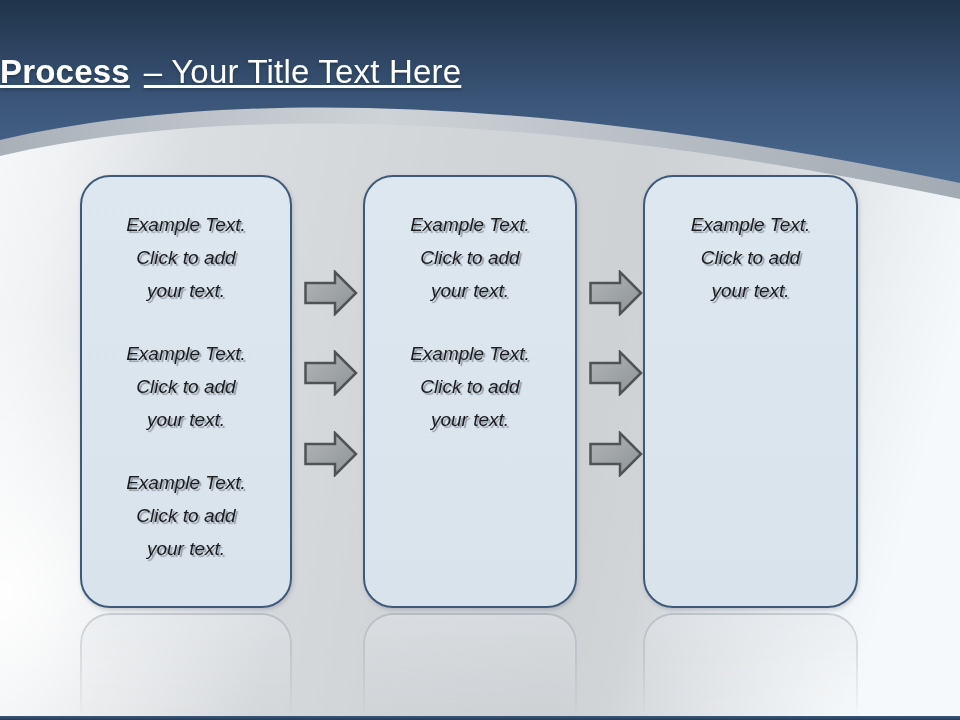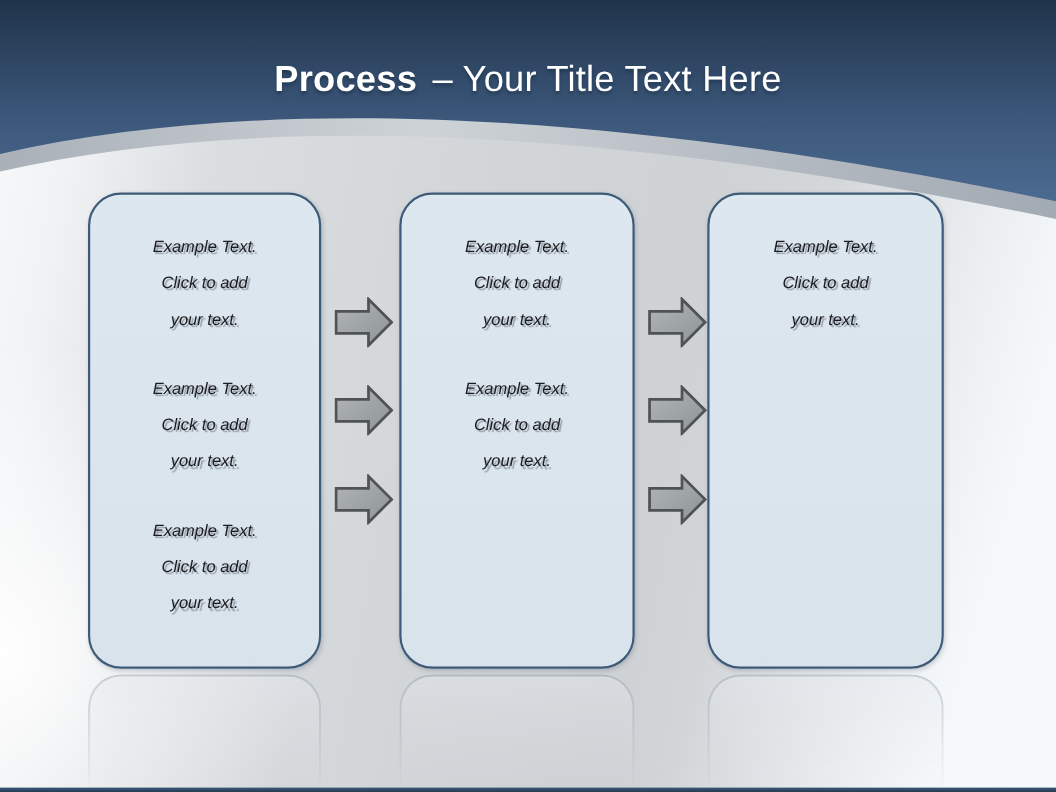--- a/index.html
+++ b/index.html
@@ -16,35 +16,35 @@
     pointer-events:none;
   }
   .swoosh-left{
     position:absolute;left:-120px;bottom:-80px;width:420px;height:520px;
     background:radial-gradient(ellipse at 30% 60%,rgba(255,255,255,0.95) 0%,rgba(255,255,255,0) 65%);
     pointer-events:none;
   }
   .header-svg{position:absolute;left:0;top:0;}
   .slide-title{
     position:absolute;left:0;top:52px;width:100%;
-    text-align:center;color:#ffffff;font-size:33px;line-height:40px;
+    text-align:left;color:#ffffff;font-size:33px;line-height:40px;
     text-shadow:0 2px 3px rgba(10,25,40,0.35);
-    letter-spacing:0.2px;white-space:nowrap;
+    letter-spacing:0.2px;white-space:nowrap;text-decoration:underline;
   }
   .slide-title .t-bold{font-weight:bold;margin-right:14px;}
   .box{
     position:absolute;top:175px;height:433px;box-sizing:border-box;
     background:linear-gradient(180deg,#dde7ef 0%,#d8e3ec 100%);
     border:2.5px solid #3d5a78;border-radius:30px;
     padding:31px 10px 0 10px;
     box-shadow:1px 2px 4px rgba(70,85,100,0.25);
   }
   .box p{
     margin:0 0 30px 0;
-    font-style:italic;font-size:15px;line-height:33px;
+    font-style:italic;font-size:19px;line-height:33px;
     color:#1c1c1e;text-align:center;white-space:pre-line;
     text-shadow:2px 2px 1px rgba(128,139,152,0.8);
   }
   .box1{left:80px;width:212px;}
   .box2{left:363px;width:214px;}
   .box3{left:643px;width:215px;}
   .refl{
     position:absolute;top:613px;height:125px;box-sizing:border-box;
     border:2px solid rgba(110,125,140,0.55);border-radius:30px;
     background:linear-gradient(180deg,rgba(228,232,236,0.8),rgba(222,226,230,0.35));

